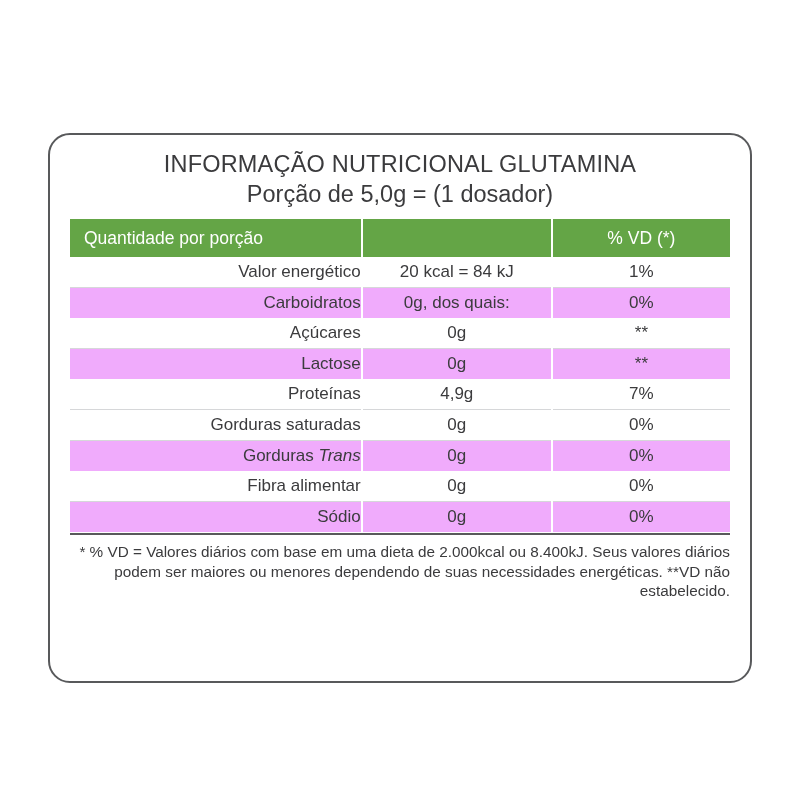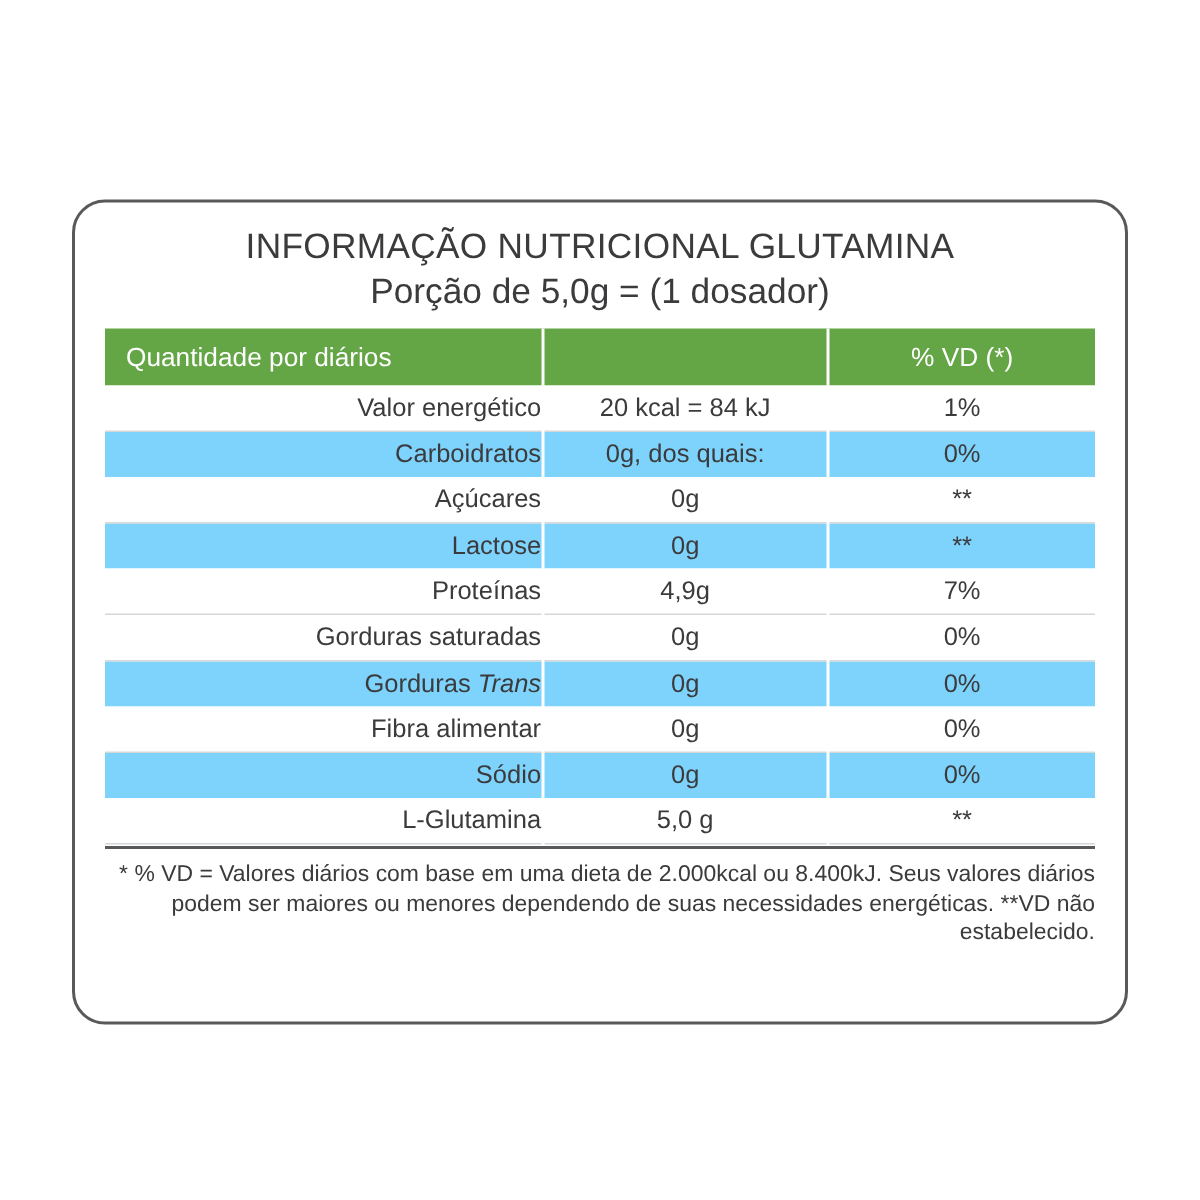--- a/index.html
+++ b/index.html
@@ -74,21 +74,21 @@
 
   tbody td {
     font-size: 17px;
     color: #3b3b3d;
     height: 30px;
     padding: 0;
     border-right: 2px solid #ffffff;
     vertical-align: middle;
   }
   tbody td:last-child { border-right: none; }
-  tbody tr.shade td { background: #7dd3fc; }
+  tbody tr.shade td { background: #f0abfc; }
   tbody tr.plain td { background: #ffffff; }
   tbody tr.plain td.lbl,
   tbody tr.plain td.val,
   tbody tr.plain td.vd {
     border-bottom: 1px solid #d6d7d9;
   }
   td.lbl { padding-left: 14px; text-align: right; }
   td.lbl.indent { padding-left: 52px; }
   td.val { text-align: center; }
   td.vd  { text-align: center; }
@@ -122,21 +122,21 @@
     </div>
 
     <table class="nutri">
       <colgroup>
         <col class="c1">
           <col class="c2">
           <col class="c3">
       </colgroup>
       <thead>
         <tr>
-          <th>Quantidade por diários</th>
+          <th>Quantidade por porção</th>
           <th></th>
           <th class="center">% VD (*)</th>
         </tr>
       </thead>
       <tbody>
         <tr class="plain">
           <td class="lbl">Valor energético</td>
           <td class="val">20 kcal = 84 kJ</td>
           <td class="vd">1%</td>
         </tr>
@@ -173,25 +173,20 @@
         <tr class="plain">
           <td class="lbl">Fibra alimentar</td>
           <td class="val">0g</td>
           <td class="vd">0%</td>
         </tr>
         <tr class="shade">
           <td class="lbl">Sódio</td>
           <td class="val">0g</td>
           <td class="vd">0%</td>
         </tr>
-        <tr class="plain last-row">
-          <td class="lbl">L-Glutamina</td>
-          <td class="val">5,0 g</td>
-          <td class="vd">**</td>
-        </tr>
       </tbody>
     </table>
 
     <div class="rule"></div>
 
     <div class="footnote">* % VD = Valores diários com base em uma dieta de 2.000kcal ou 8.400kJ. Seus valores diários podem ser maiores ou menores dependendo de suas necessidades energéticas. **VD não estabelecido.</div>
 
   </div>
 </div>
 

